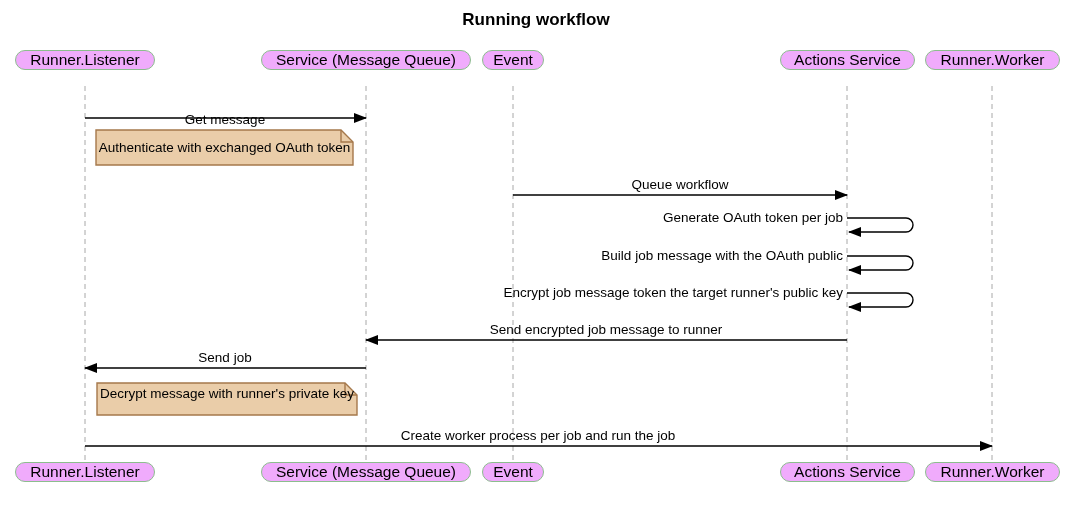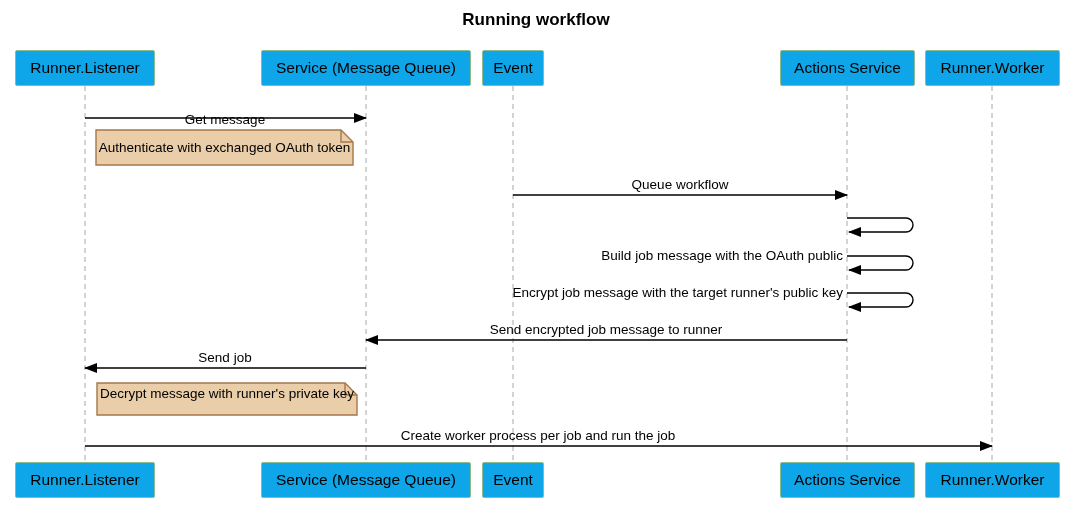--- a/index.html
+++ b/index.html
@@ -10,22 +10,22 @@
     font-family:"Liberation Sans", sans-serif;
     color:#000;
     overflow:hidden;
   }
   .svg-layer{position:absolute;left:0;top:0;width:1072px;height:523px;pointer-events:none;}
   .title{
     position:absolute;top:10px;left:536px;transform:translateX(-50%);
     font-size:17px;font-weight:bold;white-space:nowrap;text-align:center;
   }
   .pbox{
-    position:absolute;height:36px;
-    background:#0ea5e9;border:1px solid #8CBD8E;border-radius:2px;
+    position:absolute;height:20px;
+    background:#f0abfc;border:1px solid #8CBD8E;border-radius:10px;
     display:flex;align-items:center;justify-content:center;
     font-size:15.5px;white-space:nowrap;box-sizing:border-box;
   }
   .mlabel{
     position:absolute;transform:translateX(-50%);
     font-size:13.5px;line-height:16px;white-space:nowrap;
   }
   .sllabel{
     position:absolute;right:229px;
     font-size:13.5px;line-height:16px;white-space:nowrap;text-align:right;
@@ -103,22 +103,23 @@
   </div>
   <div class="pbox" style="left:780px;top:462px;width:135px;">
     <span>Actions Service</span>
   </div>
   <div class="pbox" style="left:925px;top:462px;width:135px;">
     <span>Runner.Worker</span>
   </div>
 
   <div class="mlabel" style="left:225px;top:112px;">Get message</div>
   <div class="mlabel" style="left:680px;top:177px;">Queue workflow</div>
+  <div class="sllabel" style="top:210px;">Generate OAuth token per job</div>
   <div class="sllabel" style="top:248px;">Build job message with the OAuth public</div>
-  <div class="sllabel" style="top:285px;">Encrypt job message with the target runner's public key</div>
+  <div class="sllabel" style="top:285px;">Encrypt job message token the target runner's public key</div>
   <div class="mlabel" style="left:606px;top:322px;">Send encrypted job message to runner</div>
   <div class="mlabel" style="left:225px;top:350px;">Send job</div>
   <div class="mlabel" style="left:538px;top:428px;">Create worker process per job and run the job</div>
 
   <div class="notetext" style="left:96px;top:130px;width:257px;height:35px;">Authenticate with exchanged OAuth token</div>
   <div class="notetext" style="left:97px;top:383px;width:260px;height:20px;">Decrypt message with runner's private key</div>
 
 </div>
 
 </body></html>

